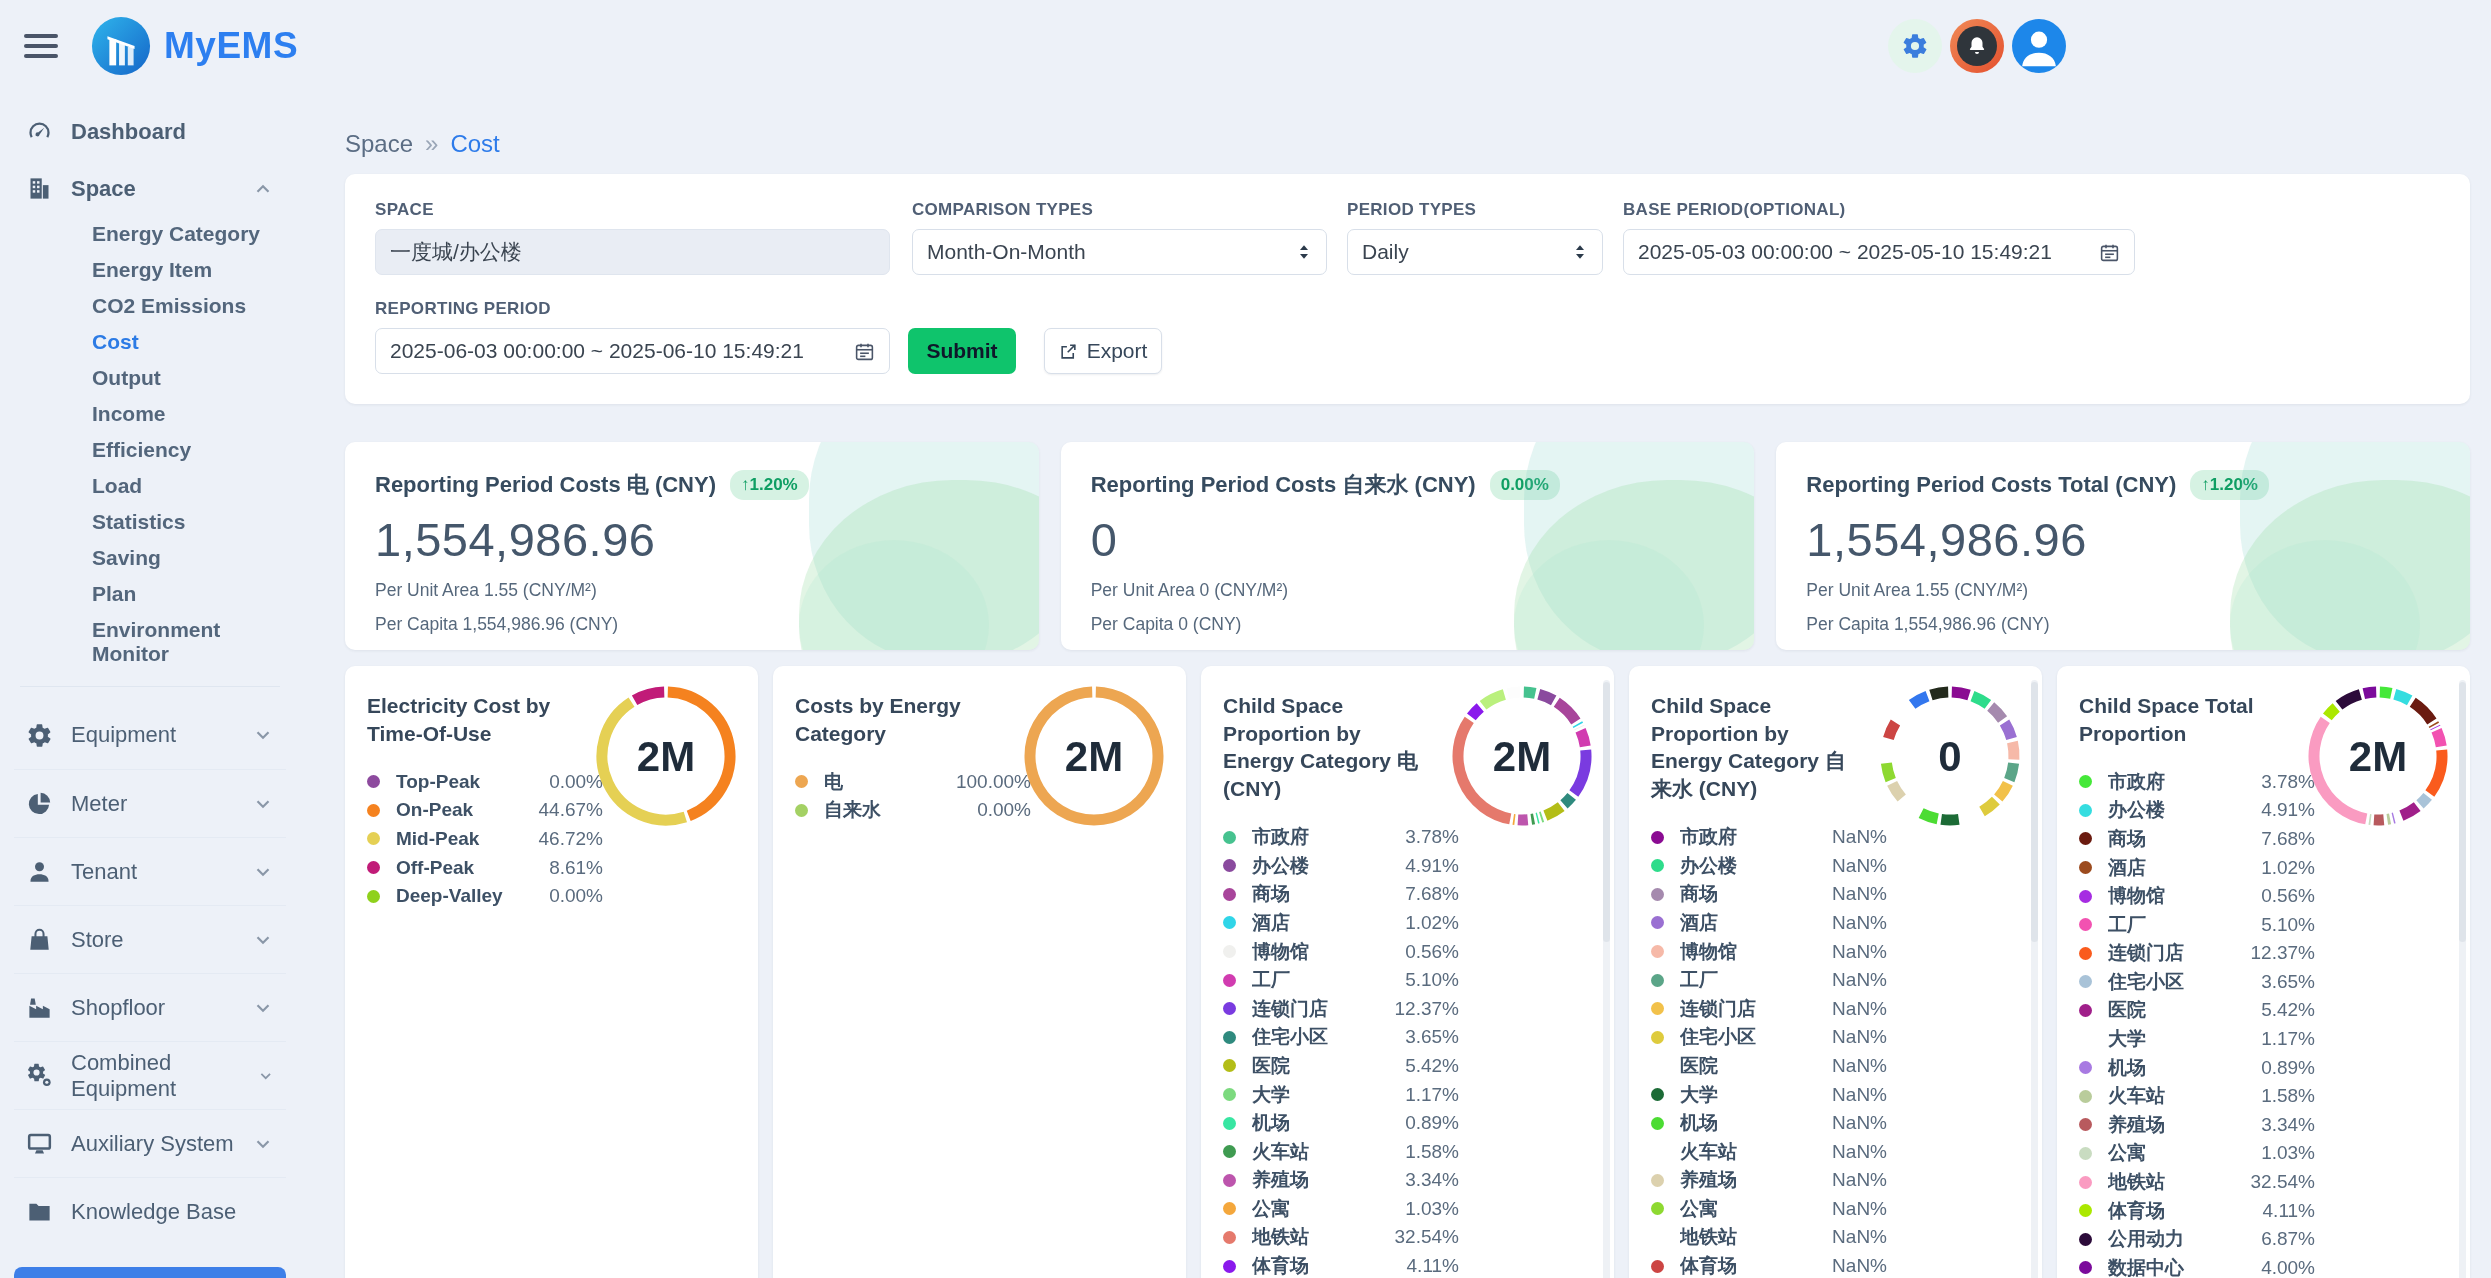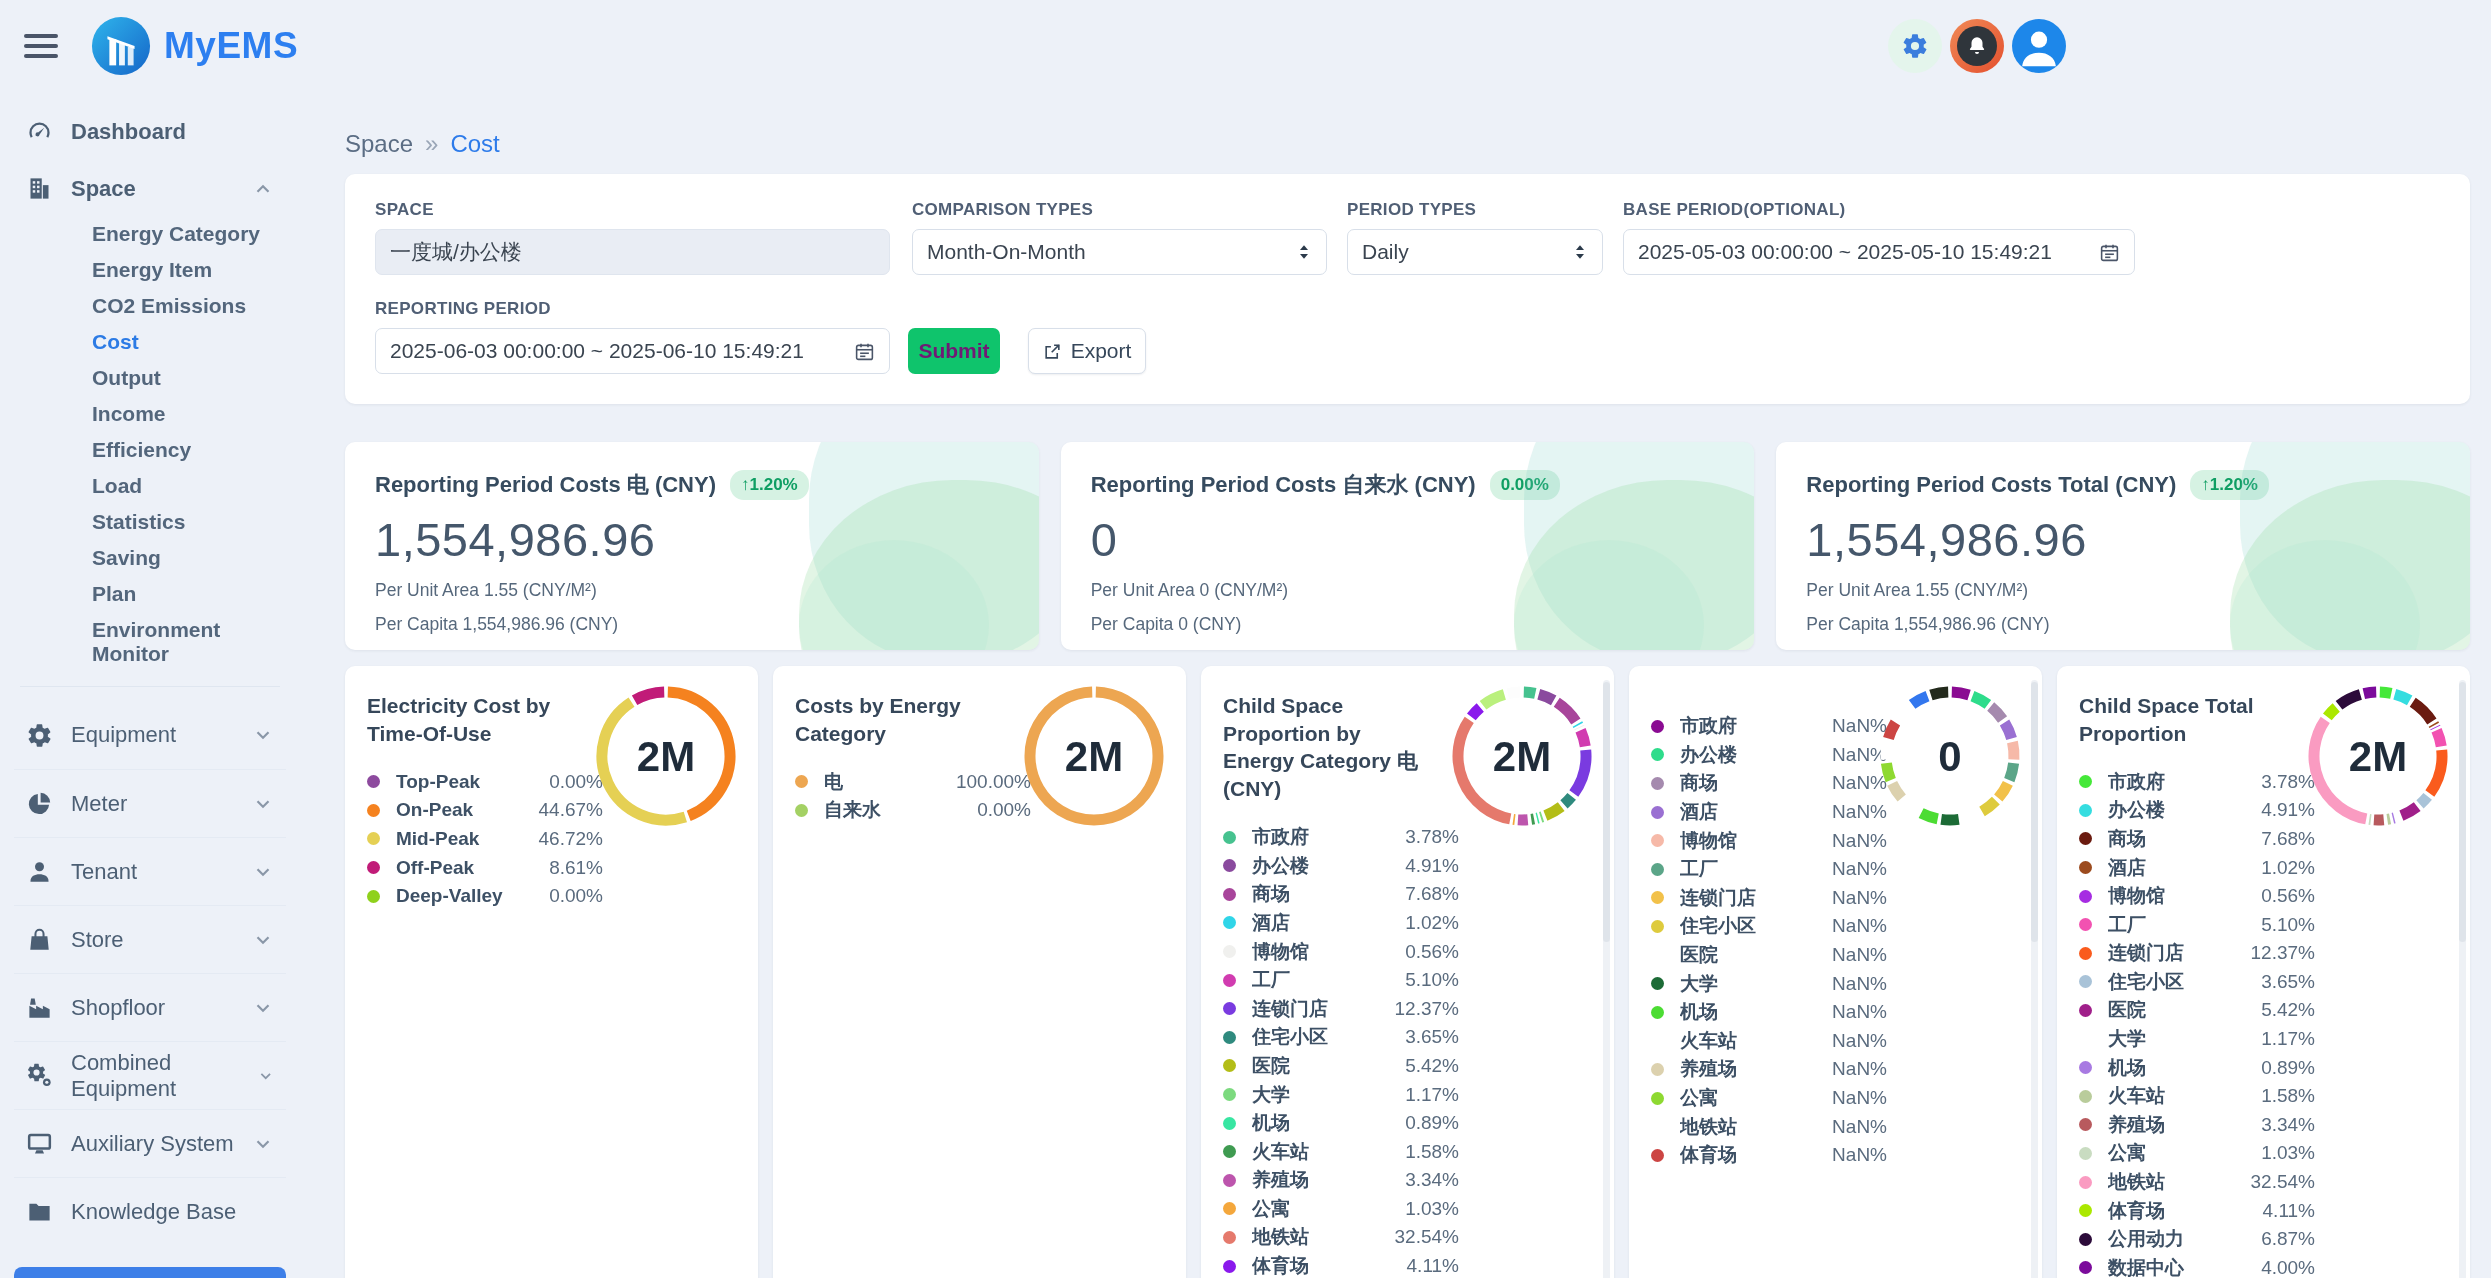--- a/index.html
+++ b/index.html
@@ -50,21 +50,21 @@
   .field { display:flex; flex-direction:column; }
   .field label { font-size:17px; font-weight:bold; letter-spacing:.3px; color:#505f75; margin-bottom:9px; }
   .control { height:46px; border:1px solid #d8dfe9; border-radius:7px; background:#fff; display:flex; align-items:center; padding:0 14px; font-size:21px; color:#3a4450; }
   .control.readonly { background:#e9edf4; border-color:#dfe5ee; }
   .control .grow { flex:1; }
   .w-space { width:515px; }
   .w-comp  { width:415px; margin-left:22px; }
   .w-period{ width:256px; margin-left:20px; }
   .w-base  { width:512px; margin-left:20px; }
   .w-report{ width:515px; }
-  .btn-submit { margin-left:18px; height:46px; width:92px; background:#0fc46c; border:none; border-radius:7px; color:#701a75; font-family:inherit; font-size:21px; font-weight:bold; cursor:pointer; }
+  .btn-submit { margin-left:18px; height:46px; width:108px; background:#0fc46c; border:none; border-radius:7px; color:#0f172a; font-family:inherit; font-size:21px; font-weight:bold; cursor:pointer; }
   .btn-export { margin-left:28px; height:46px; width:118px; background:#fff; border:1px solid #d8dfe9; border-radius:7px; color:#36475a; font-family:inherit; font-size:21px; display:flex; align-items:center; justify-content:center; gap:9px; box-shadow:0 1px 2px rgba(30,40,60,.08); cursor:pointer; }
 
   
   .stat-row { display:flex; gap:22px; margin-top:38px; }
   .stat-card { position:relative; overflow:hidden; flex:1; height:208px; background:#fff; border-radius:10px; box-shadow:0 1px 3px rgba(30,40,60,.07); padding:28px 30px; }
   .stat-head { display:flex; align-items:center; gap:14px; }
   .stat-title { font-size:22px; font-weight:600; color:#364b5f; }
   .stat-badge { background:#d6f2e3; color:#0f9e63; font-size:17px; font-weight:bold; padding:5px 11px; border-radius:14px; }
   .stat-value { margin-top:12px; font-size:47px; color:#45576b; letter-spacing:.5px; }
   .stat-line { margin-top:13px; font-size:17.5px; color:#56687c; }
@@ -543,20 +543,21 @@
             <path d="M 37.02 25.24 A 64 64 0 0 1 58.36 14.48" fill="none" stroke="#baf07d" stroke-width="11"></path>
             <path d="M 61.82 13.59 A 64 64 0 0 1 74.21 12.02" fill="none" stroke="#fdfdfd" stroke-width="11"></path>
             <text x="76" y="76" text-anchor="middle" dominant-baseline="central" font-size="42" font-weight="bold" fill="#1f2c3a">2M</text>
           </svg></div>
   <div class="scroll-track">
           <div class="scroll-thumb"></div>
         </div>
       </div>
 
   <div class="chart-card">
+    <div class="chart-title">Child Space Proportion by Energy Category 自来水 (CNY)</div>
     <div class="legend">
           <div class="legend-row">
             <span class="legend-dot" style="background: rgb(138, 11, 146);"></span>
             <span class="legend-label">市政府</span>
             <span class="legend-pct">NaN%</span>
           </div>
           <div class="legend-row">
             <span class="legend-dot" style="background: rgb(46, 220, 139);"></span>
             <span class="legend-label">办公楼</span>
             <span class="legend-pct">NaN%</span>

